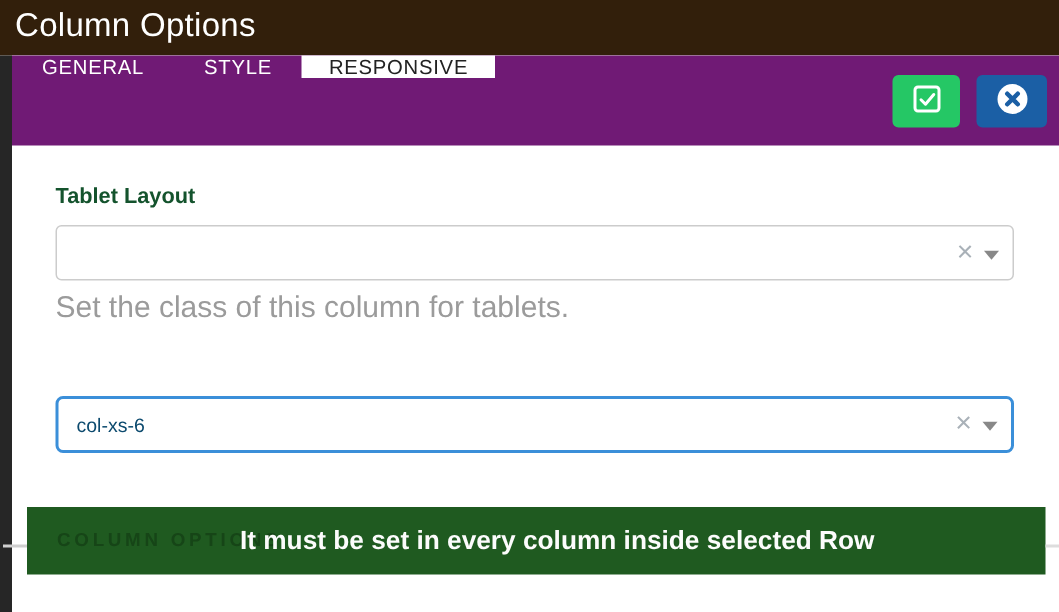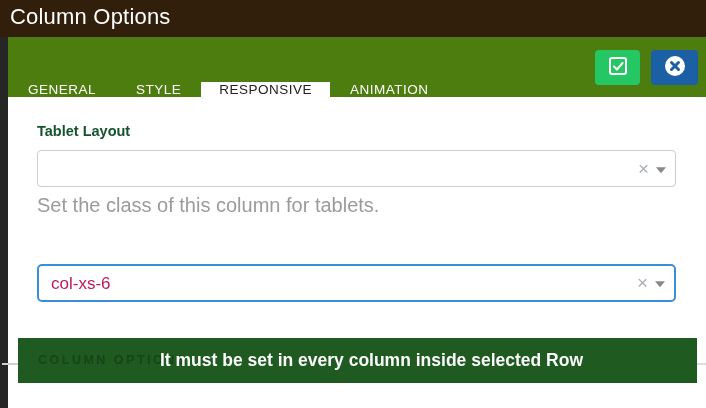--- a/index.html
+++ b/index.html
@@ -31,22 +31,22 @@
 
   
   .modal {
     position: absolute; left: 8px; top: 37px; width: 698px; height: 371px;
     background: #ffffff;
   }
 
   
   .tabbar {
     position: absolute; left: 0; top: 0; width: 698px; height: 60px;
-    background: #4d7c0f;
-    display: flex; align-items: flex-end;
+    background: #701a75;
+    display: flex; align-items: flex-start;
   }
   .tab {
     display: flex; align-items: center;
     padding: 0 20px;
     color: #ffffff; font-size: 13.5px; letter-spacing: 0.5px;
     cursor: pointer; white-space: nowrap;
   }
   .tab.active {
     background: #ffffff; color: #222222; padding: 0 18px;
   }
@@ -68,21 +68,21 @@
   .select-box {
     position: absolute; left: 29px; width: 637px; height: 35px;
     border: 1px solid #cccccc; border-radius: 4px;
     background: #ffffff; cursor: pointer;
   }
   .select-box.focused {
     border: 2px solid #3b8fd9; height: 34px; width: 635px; border-radius: 5px;
   }
   .select-value {
     position: absolute; left: 12px; top: 0; line-height: 35px;
-    font-size: 17px; color: #be185d; white-space: nowrap;
+    font-size: 13px; color: #0c4a6e; white-space: nowrap;
   }
   .clear-x {
     position: absolute; right: 26px; top: 50%; transform: translateY(-52%);
     font-size: 19px; color: #a9b1b8; line-height: 1; cursor: pointer;
   }
   .caret {
     position: absolute; right: 9px; top: 50%; transform: translateY(-30%);
     width: 0; height: 0;
     border-left: 5px solid transparent; border-right: 5px solid transparent;
     border-top: 6px solid #888888; cursor: pointer;
@@ -124,21 +124,20 @@
   </div>
 
   <div class="backdrop-strip"></div>
 
   <div class="modal">
 
     <div class="tabbar">
       <div class="tab">GENERAL</div>
       <div class="tab">STYLE</div>
       <div class="tab active">RESPONSIVE</div>
-      <div class="tab">ANIMATION</div>
 
       <button class="btn btn-confirm">
         <span>
           <svg width="22" height="22" viewBox="0 0 22 22">
             <rect x="3" y="3" width="16" height="16" rx="2" fill="none" stroke="#ffffff" stroke-width="2"></rect>
             <path d="M7 11.5l3 3 5.5-6.5" fill="none" stroke="#ffffff" stroke-width="2" stroke-linecap="round" stroke-linejoin="round"></path>
           </svg>
         </span>
       </button>
       <button class="btn btn-close">

